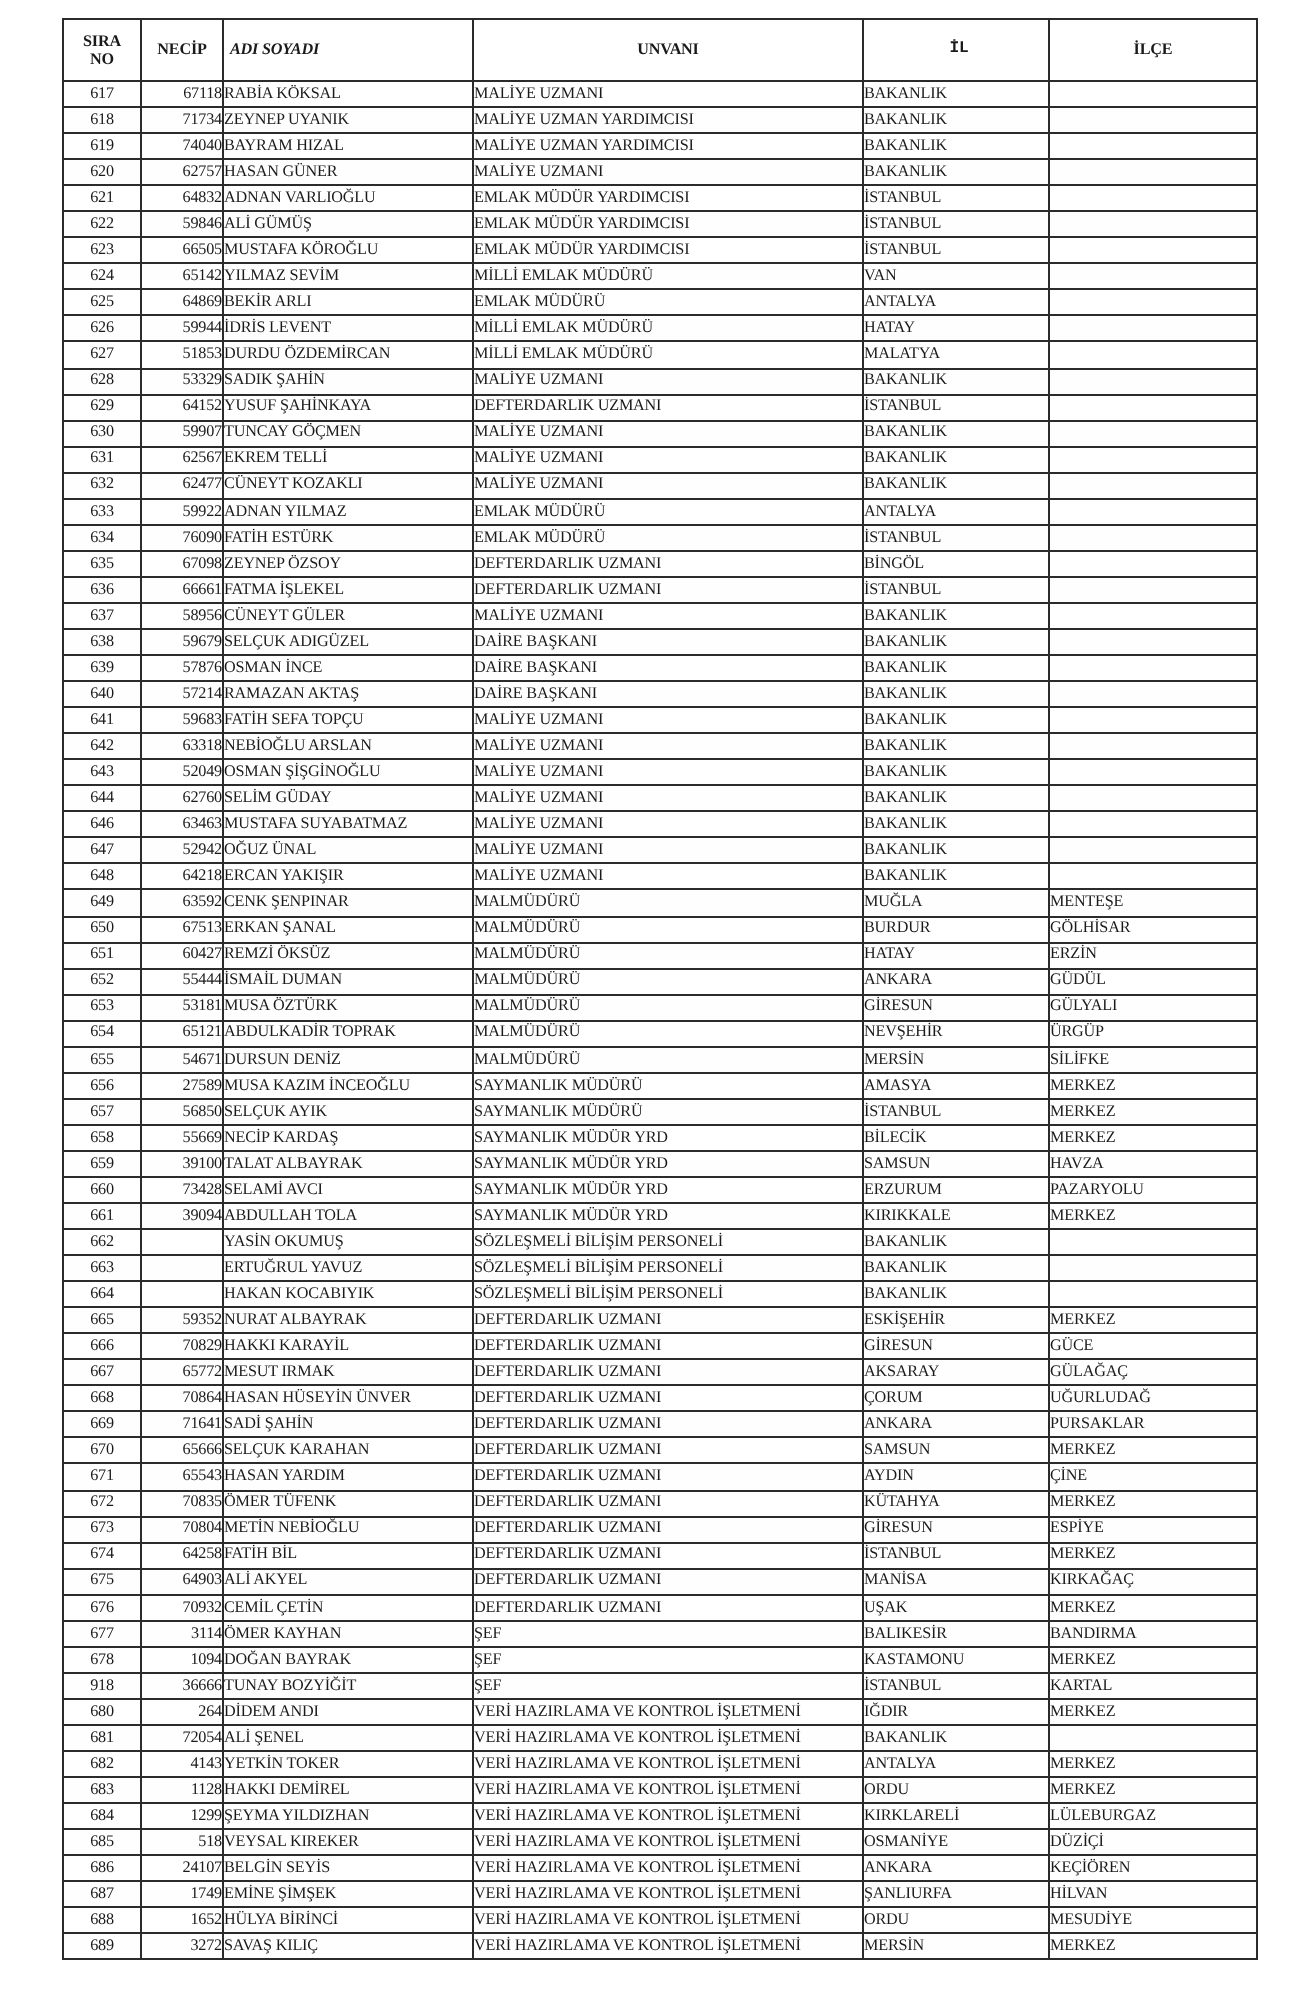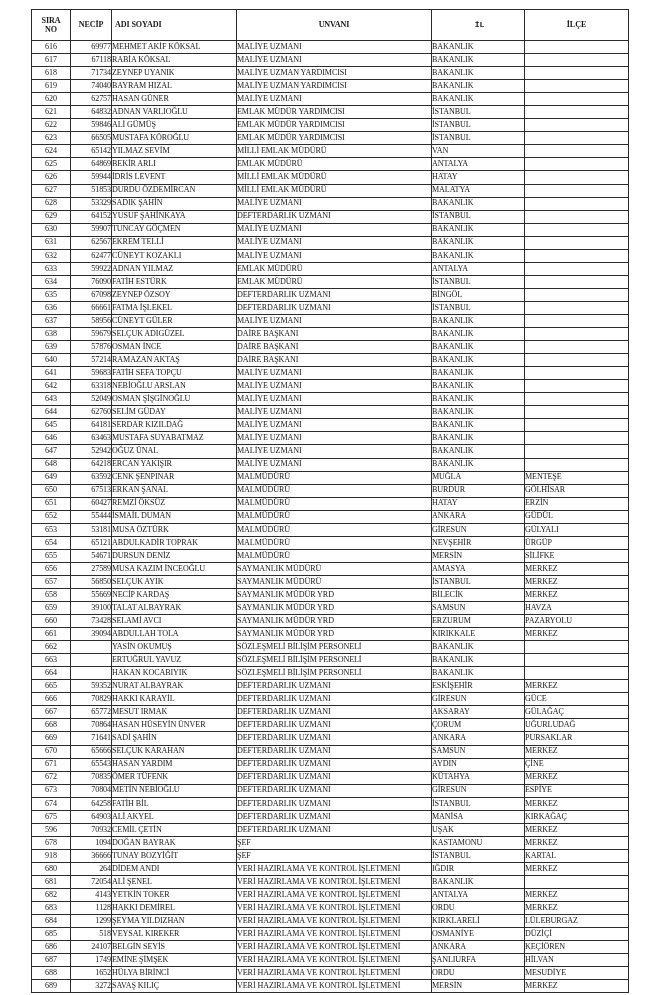--- a/index.html
+++ b/index.html
@@ -50,20 +50,21 @@
     height: 30px;
     text-align: center;
     font-weight: bold;
     font-size: 8.4px;
     letter-spacing: 0.2px;
     padding: 0 2px;
   }
   thead th.h-ad {
     text-align: left;
     padding-left: 3px;
+    font-style: italic;
   }
   thead th.h-il {
     text-align: center;
     padding-left: 3px;
     font-family: Liberation Mono, monospace;
   }
   thead .stack { display: block; line-height: 1.15; }
 
   tbody td { height: 12.05px; }
   td.sira {
@@ -106,28 +107,20 @@
         </th>
         <th class="h-sicil">NECİP</th>
         <th class="h-ad">ADI SOYADI</th>
         <th class="h-unvan">UNVANI</th>
         <th class="h-il">İL</th>
         <th class="h-ilce">İLÇE</th>
       </tr>
     </thead>
     <tbody id="roster-body">
         <tr>
-          <td class="sira">616</td>
-          <td class="sicil">69977</td>
-          <td class="ad">MEHMET AKİF KÖKSAL</td>
-          <td class="unvan">MALİYE UZMANI</td>
-          <td class="il">BAKANLIK</td>
-          <td class="ilce"></td>
-        </tr>
-        <tr>
           <td class="sira">617</td>
           <td class="sicil">67118</td>
           <td class="ad">RABİA KÖKSAL</td>
           <td class="unvan">MALİYE UZMANI</td>
           <td class="il">BAKANLIK</td>
           <td class="ilce"></td>
         </tr>
         <tr>
           <td class="sira">618</td>
           <td class="sicil">71734</td>
@@ -333,28 +326,20 @@
           <td class="sicil">52049</td>
           <td class="ad">OSMAN ŞİŞGİNOĞLU</td>
           <td class="unvan">MALİYE UZMANI</td>
           <td class="il">BAKANLIK</td>
           <td class="ilce"></td>
         </tr>
         <tr>
           <td class="sira">644</td>
           <td class="sicil">62760</td>
           <td class="ad">SELİM GÜDAY</td>
-          <td class="unvan">MALİYE UZMANI</td>
-          <td class="il">BAKANLIK</td>
-          <td class="ilce"></td>
-        </tr>
-        <tr>
-          <td class="sira">645</td>
-          <td class="sicil">64181</td>
-          <td class="ad">SERDAR KIZILDAĞ</td>
           <td class="unvan">MALİYE UZMANI</td>
           <td class="il">BAKANLIK</td>
           <td class="ilce"></td>
         </tr>
         <tr>
           <td class="sira">646</td>
           <td class="sicil">63463</td>
           <td class="ad">MUSTAFA SUYABATMAZ</td>
           <td class="unvan">MALİYE UZMANI</td>
           <td class="il">BAKANLIK</td>
@@ -586,26 +571,34 @@
         </tr>
         <tr>
           <td class="sira">675</td>
           <td class="sicil">64903</td>
           <td class="ad">ALİ AKYEL</td>
           <td class="unvan">DEFTERDARLIK UZMANI</td>
           <td class="il">MANİSA</td>
           <td class="ilce">KIRKAĞAÇ</td>
         </tr>
         <tr>
-          <td class="sira">596</td>
+          <td class="sira">676</td>
           <td class="sicil">70932</td>
           <td class="ad">CEMİL ÇETİN</td>
           <td class="unvan">DEFTERDARLIK UZMANI</td>
           <td class="il">UŞAK</td>
           <td class="ilce">MERKEZ</td>
+        </tr>
+        <tr>
+          <td class="sira">677</td>
+          <td class="sicil">3114</td>
+          <td class="ad">ÖMER KAYHAN</td>
+          <td class="unvan">ŞEF</td>
+          <td class="il">BALIKESİR</td>
+          <td class="ilce">BANDIRMA</td>
         </tr>
         <tr>
           <td class="sira">678</td>
           <td class="sicil">1094</td>
           <td class="ad">DOĞAN BAYRAK</td>
           <td class="unvan">ŞEF</td>
           <td class="il">KASTAMONU</td>
           <td class="ilce">MERKEZ</td>
         </tr>
         <tr>

